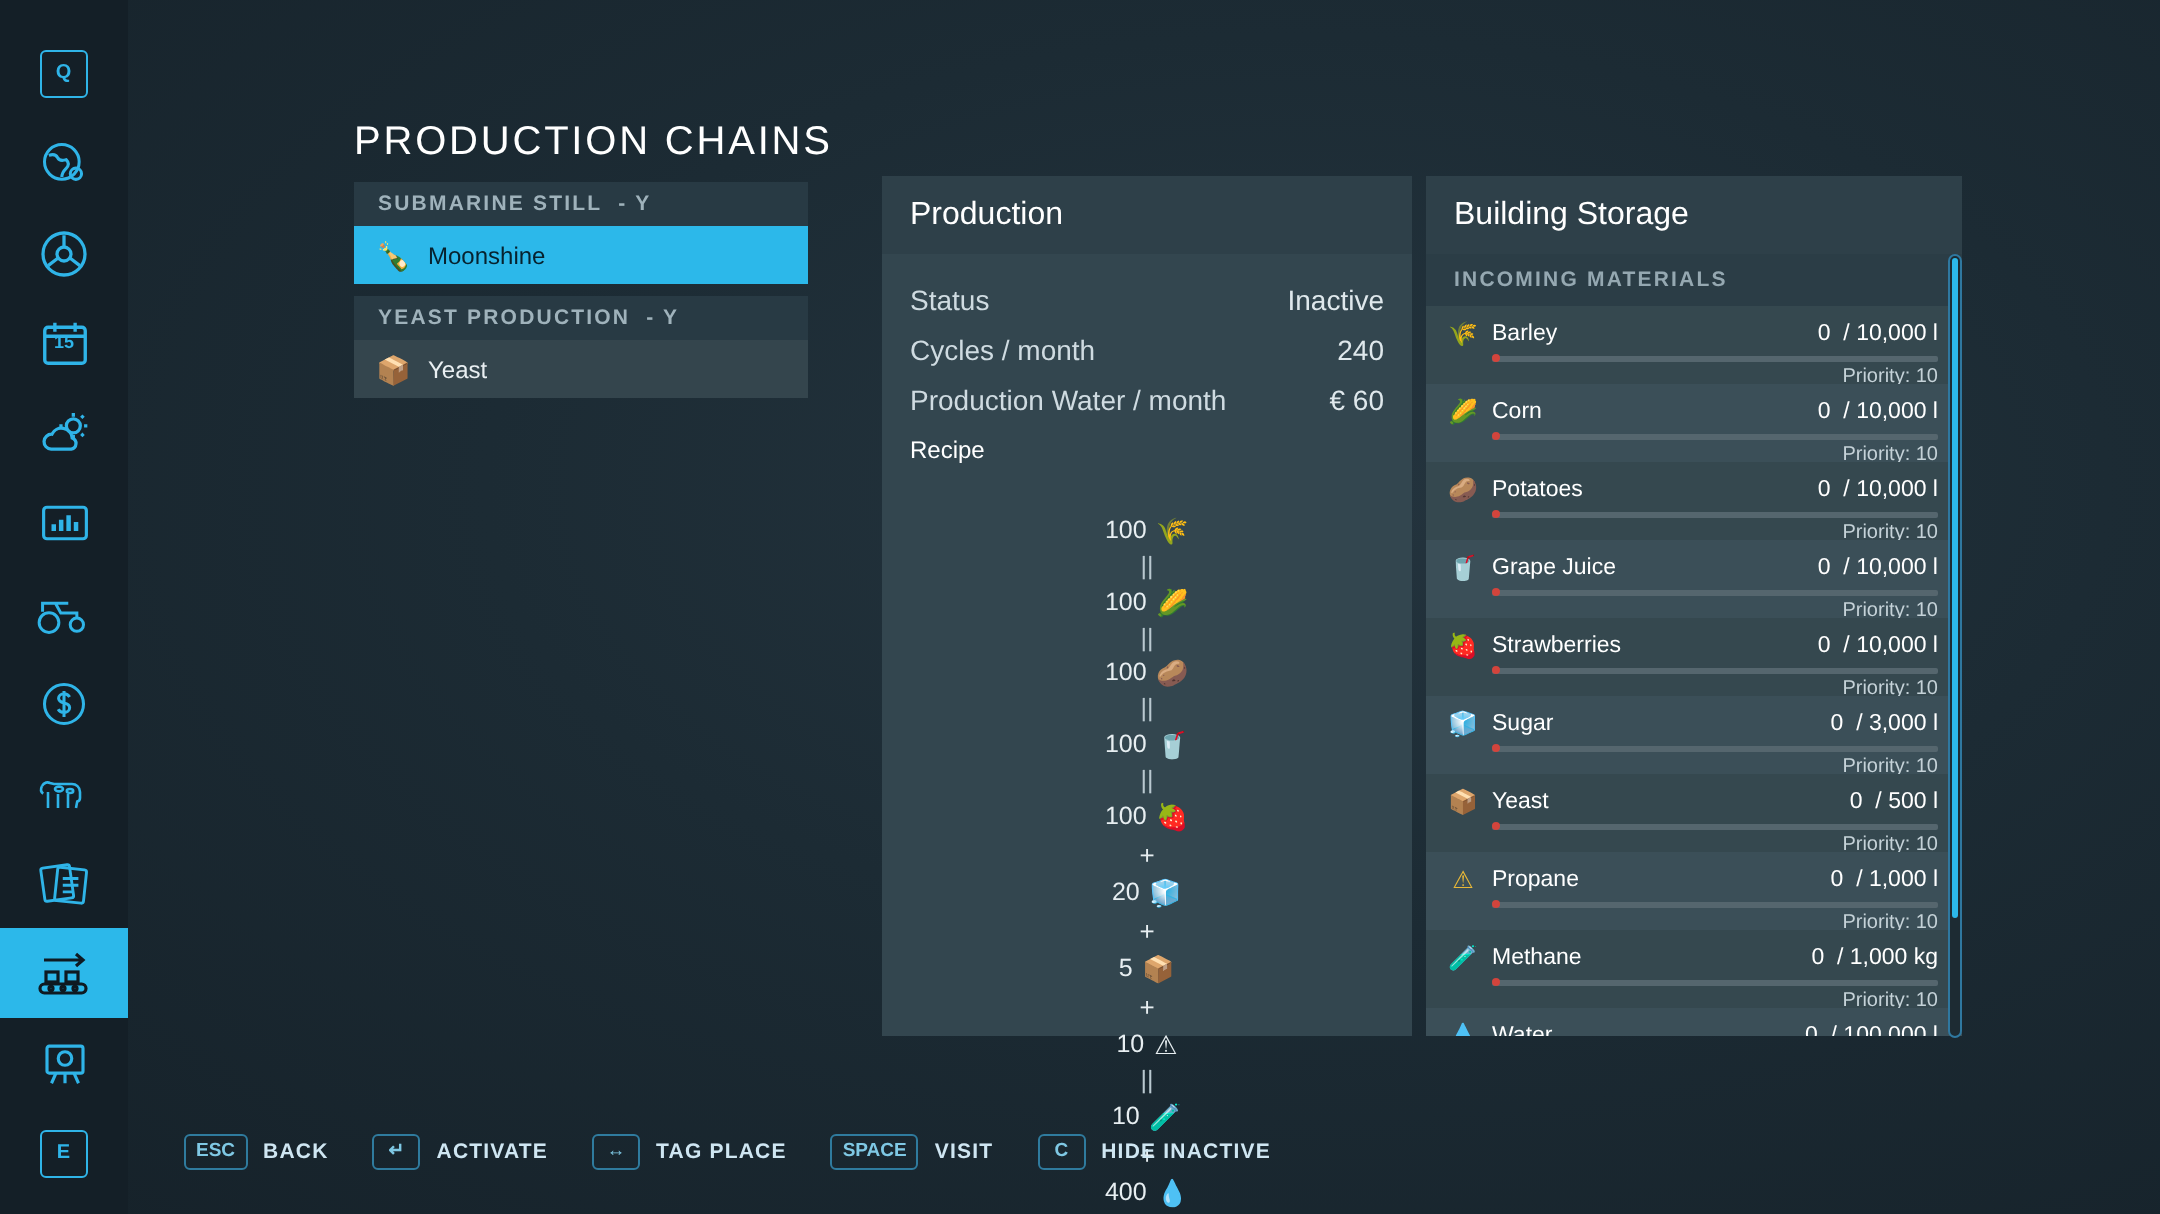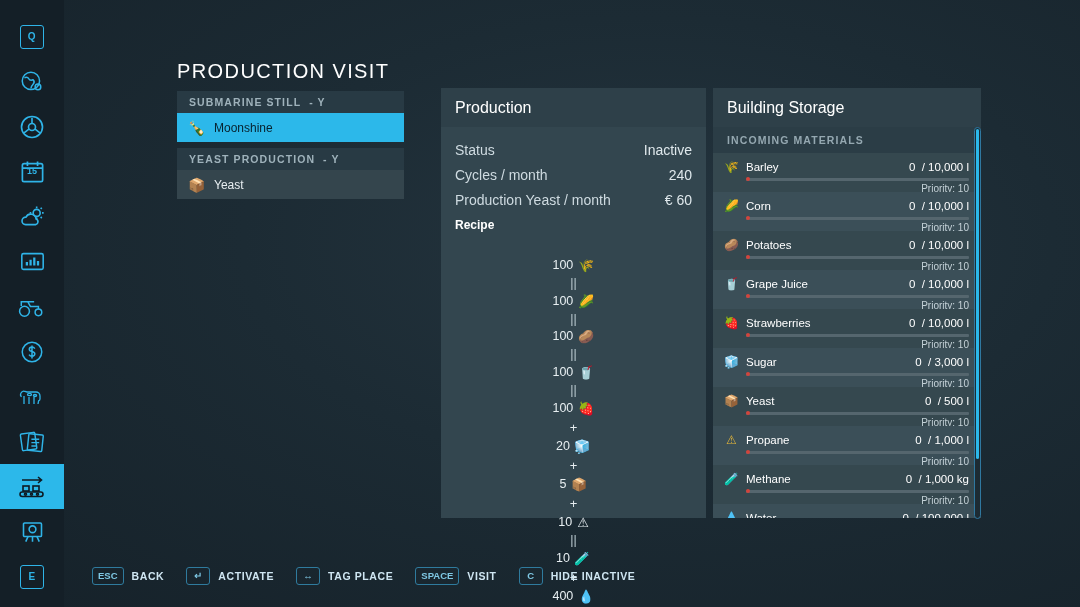--- a/index.html
+++ b/index.html
@@ -123,21 +123,21 @@
   .kv {
     display: flex;
     justify-content: space-between;
     font-size: 14px;
     color: #cfdbe1;
     padding: 4.5px 0;
   }
   .kv .v { color: #dfe8ec; }
   .recipe-label {
     font-size: 12px;
-    font-weight: bold;
+    font-weight: normal;
     color: #ffffff;
     padding: 6px 0 0 0;
   }
   .recipe-area {
     margin-top: 24px;
     text-align: center;
     color: #e7eef1;
     font-size: 12.5px;
     line-height: 1.0;
   }
@@ -384,21 +384,21 @@
         <circle cx="12" cy="10" r="3"></circle>
       </svg>
     </span>
   </div>
 
   <div class="side-item">
     <div class="keycap">E</div>
   </div>
 </div>
 
-<div class="page-title">PRODUCTION VISIT</div>
+<div class="page-title">PRODUCTION CHAINS</div>
 
 <div class="chain-list">
 
   <div class="chain-group-header">
     <span>SUBMARINE STILL</span><span class="gkey">-  Y</span>
   </div>
 
   <div class="chain-row selected">
     <span class="ricon">🍾</span>
     <span>Moonshine</span>
@@ -424,21 +424,21 @@
 
     <div class="kv">
       <span class="k">Status</span>
       <span class="v">Inactive</span>
     </div>
     <div class="kv">
       <span class="k">Cycles / month</span>
       <span class="v">240</span>
     </div>
     <div class="kv">
-      <span class="k">Production Yeast / month</span>
+      <span class="k">Production Water / month</span>
       <span class="v">€ 60</span>
     </div>
 
     <div class="recipe-label">Recipe</div>
 
     <div class="recipe-area">
 
       <div class="rline">
         <span class="ing">
           <span>100</span>

